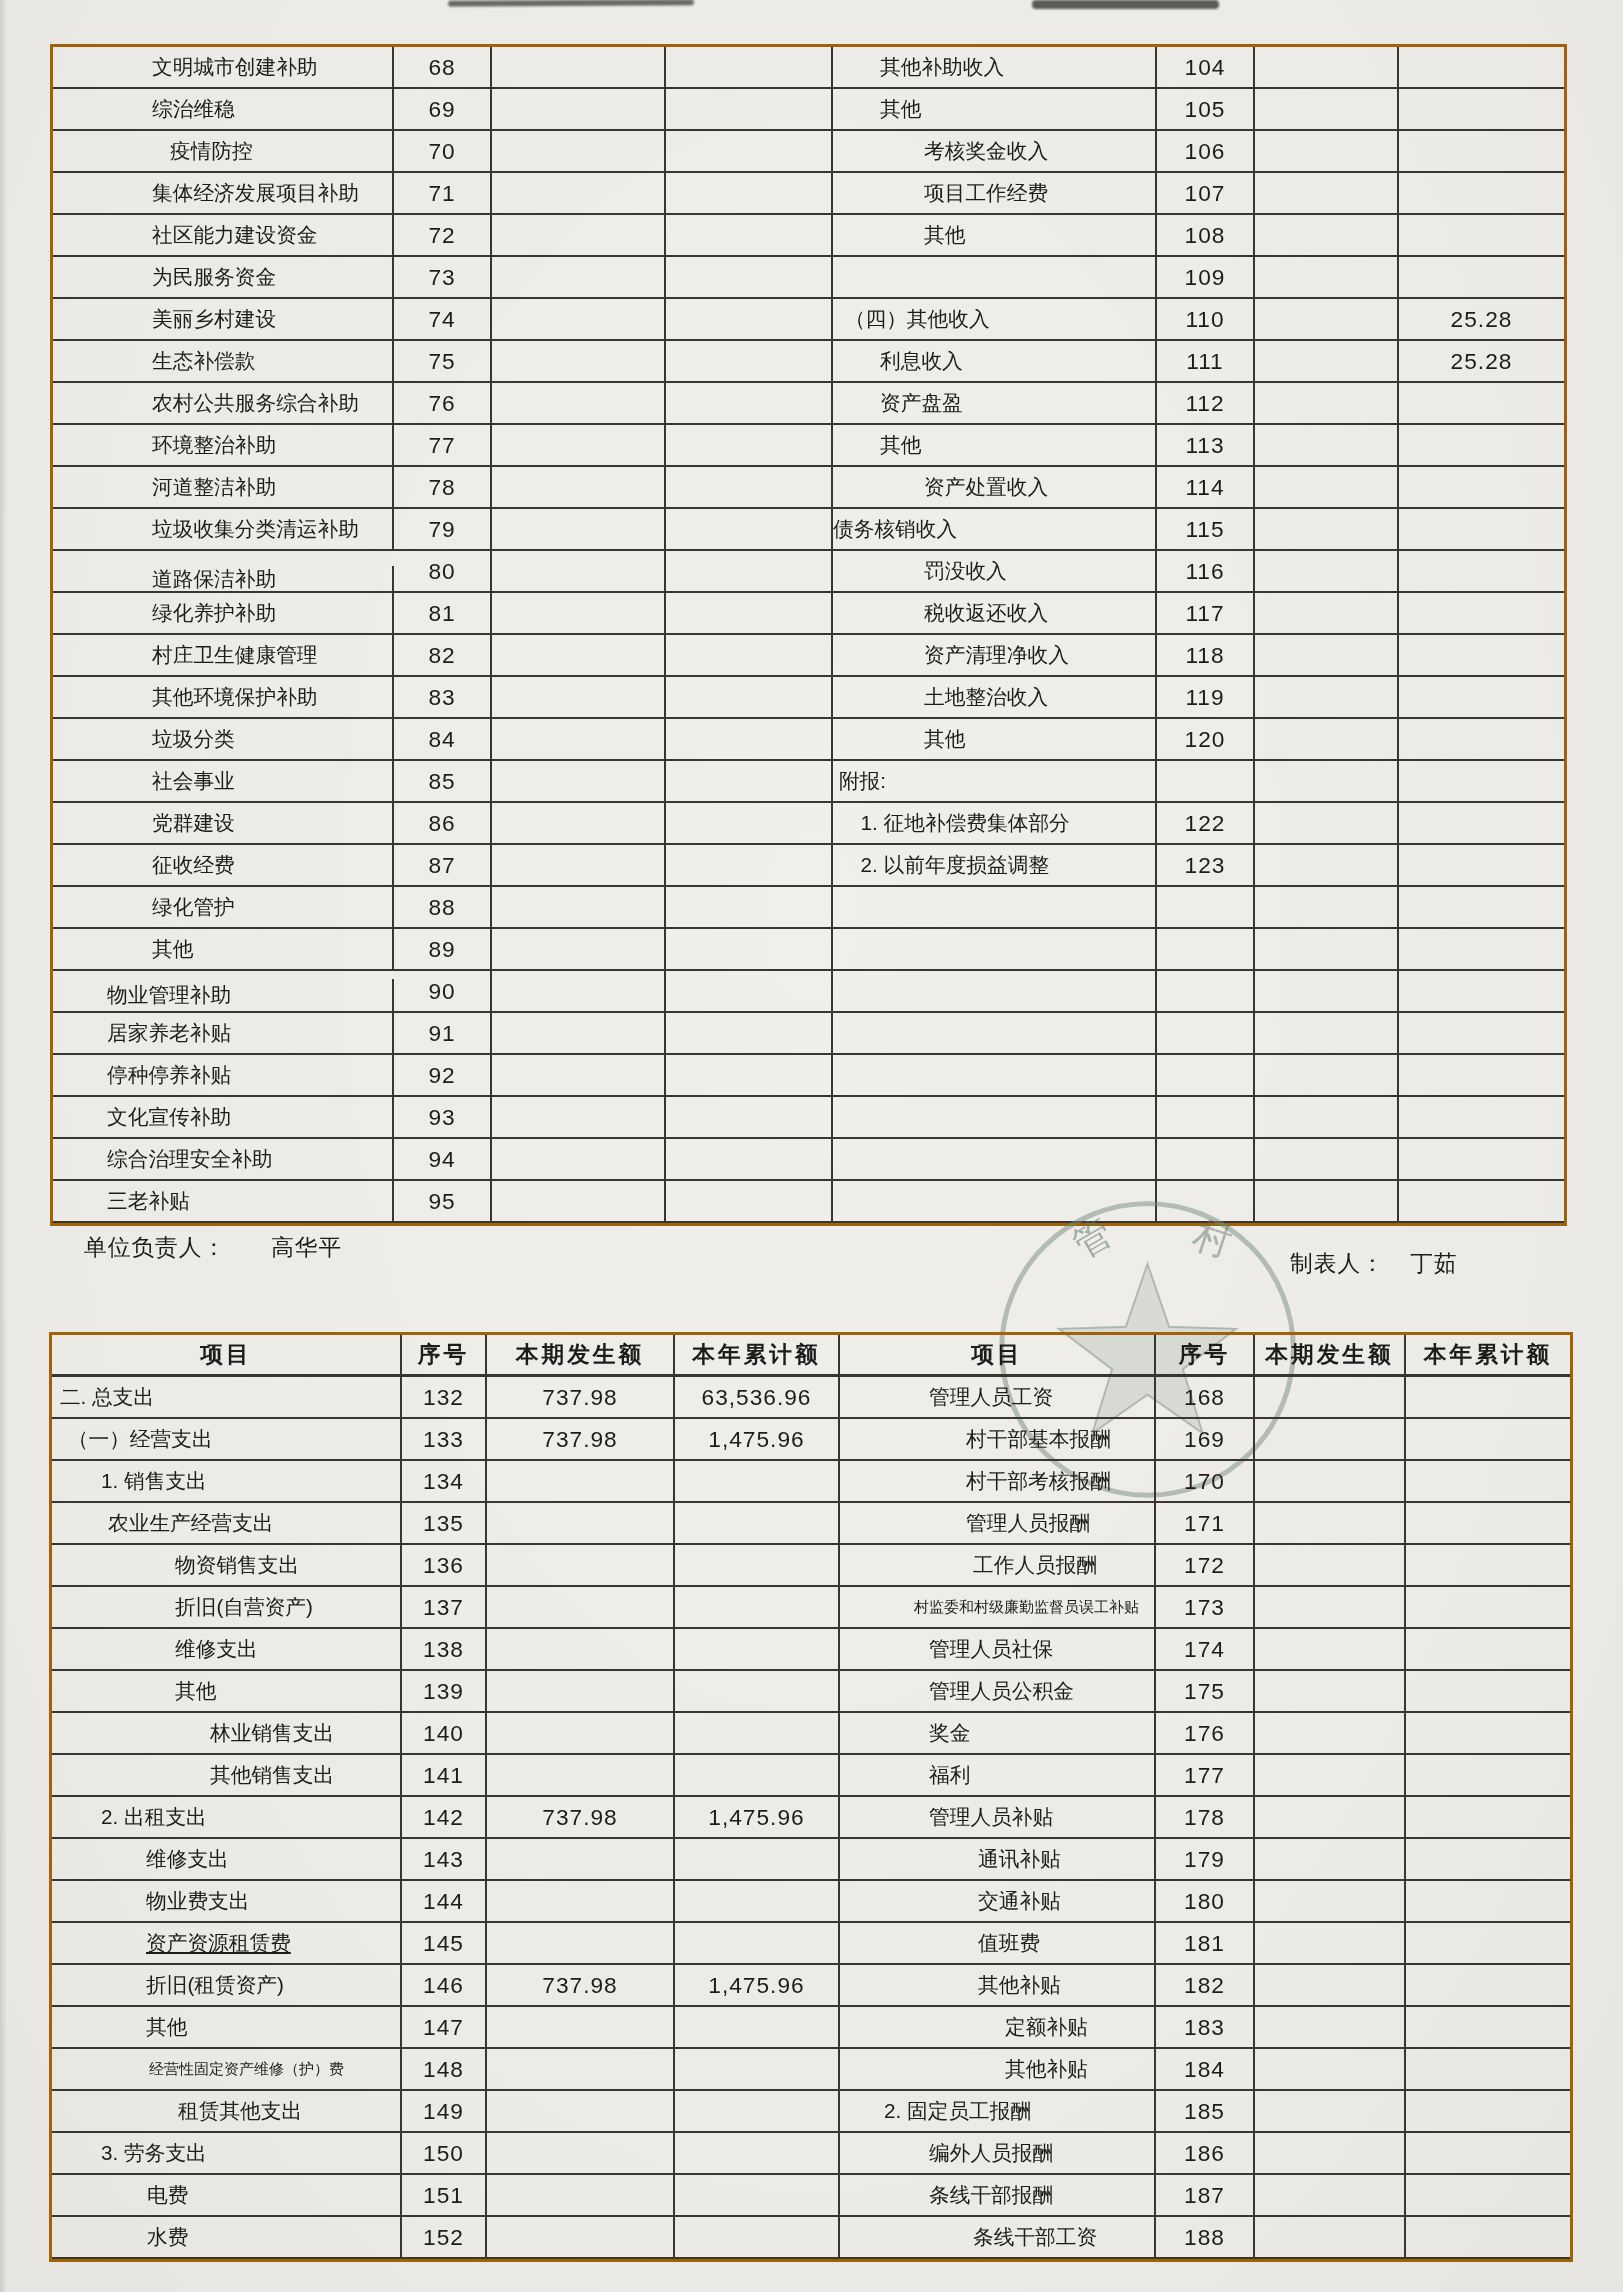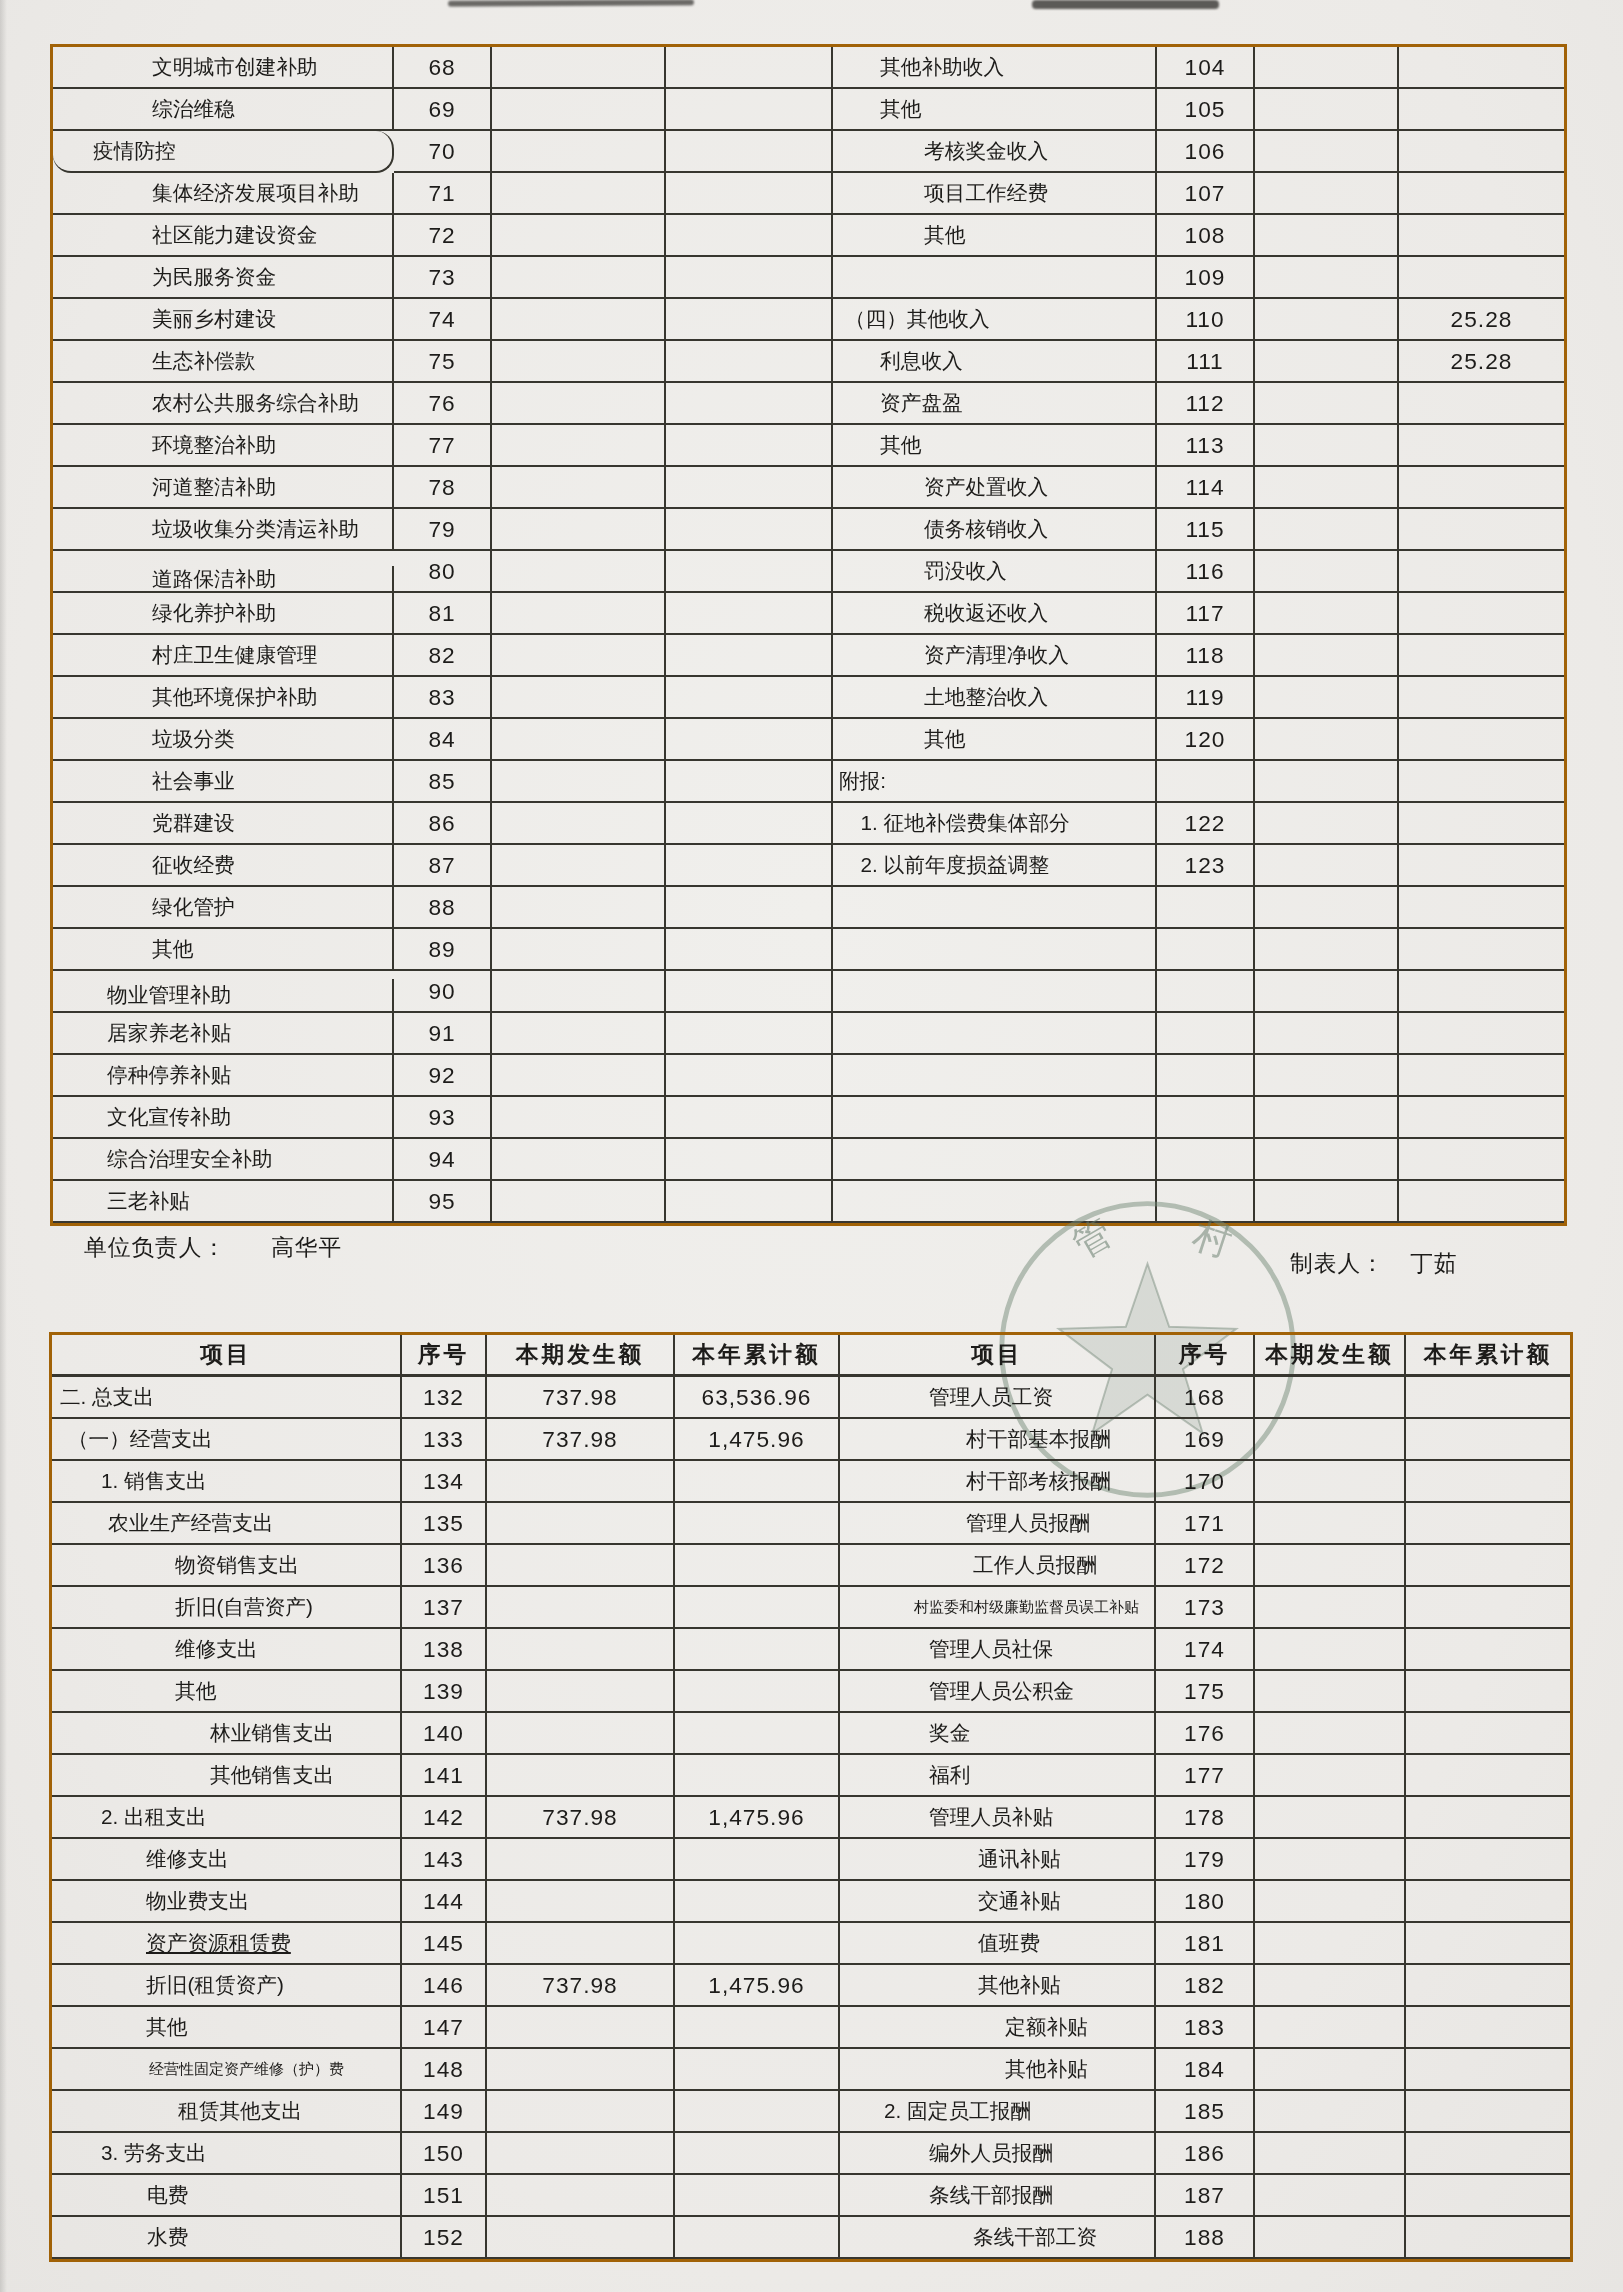--- a/index.html
+++ b/index.html
@@ -69,21 +69,21 @@
     <div class="cell amt"></div>
     <div class="cell amt"></div>
     <div class="cell lbl" style="padding-left: 99px;">综治维稳</div>
     <div class="cell num">69</div>
     <div class="cell amt"></div>
     <div class="cell amt"></div>
     <div class="cell lbl" style="padding-left: 47px;">其他</div>
     <div class="cell num">105</div>
     <div class="cell amt"></div>
     <div class="cell amt"></div>
-    <div class="cell lbl" style="padding-left: 40px; border-radius: 18px;">疫情防控</div>
+    <div class="cell lbl" style="padding-left: 117px;">疫情防控</div>
     <div class="cell num">70</div>
     <div class="cell amt"></div>
     <div class="cell amt"></div>
     <div class="cell lbl" style="padding-left: 91px;">考核奖金收入</div>
     <div class="cell num">106</div>
     <div class="cell amt"></div>
     <div class="cell amt"></div>
     <div class="cell lbl" style="padding-left: 99px;">集体经济发展项目补助</div>
     <div class="cell num">71</div>
     <div class="cell amt"></div>
@@ -145,21 +145,21 @@
     <div class="cell amt"></div>
     <div class="cell amt"></div>
     <div class="cell lbl" style="padding-left: 91px;">资产处置收入</div>
     <div class="cell num">114</div>
     <div class="cell amt"></div>
     <div class="cell amt"></div>
     <div class="cell lbl" style="padding-left: 99px;">垃圾收集分类清运补助</div>
     <div class="cell num">79</div>
     <div class="cell amt"></div>
     <div class="cell amt"></div>
-    <div class="cell lbl" style="padding-left: 91px;">债务核销收入</div>
+    <div class="cell lbl" style="">债务核销收入</div>
     <div class="cell num">115</div>
     <div class="cell amt"></div>
     <div class="cell amt"></div>
     <div class="cell lbl" style="padding-left: 99px; margin-top: 15px;">道路保洁补助</div>
     <div class="cell num">80</div>
     <div class="cell amt"></div>
     <div class="cell amt"></div>
     <div class="cell lbl" style="padding-left: 91px;">罚没收入</div>
     <div class="cell num">116</div>
     <div class="cell amt"></div>

